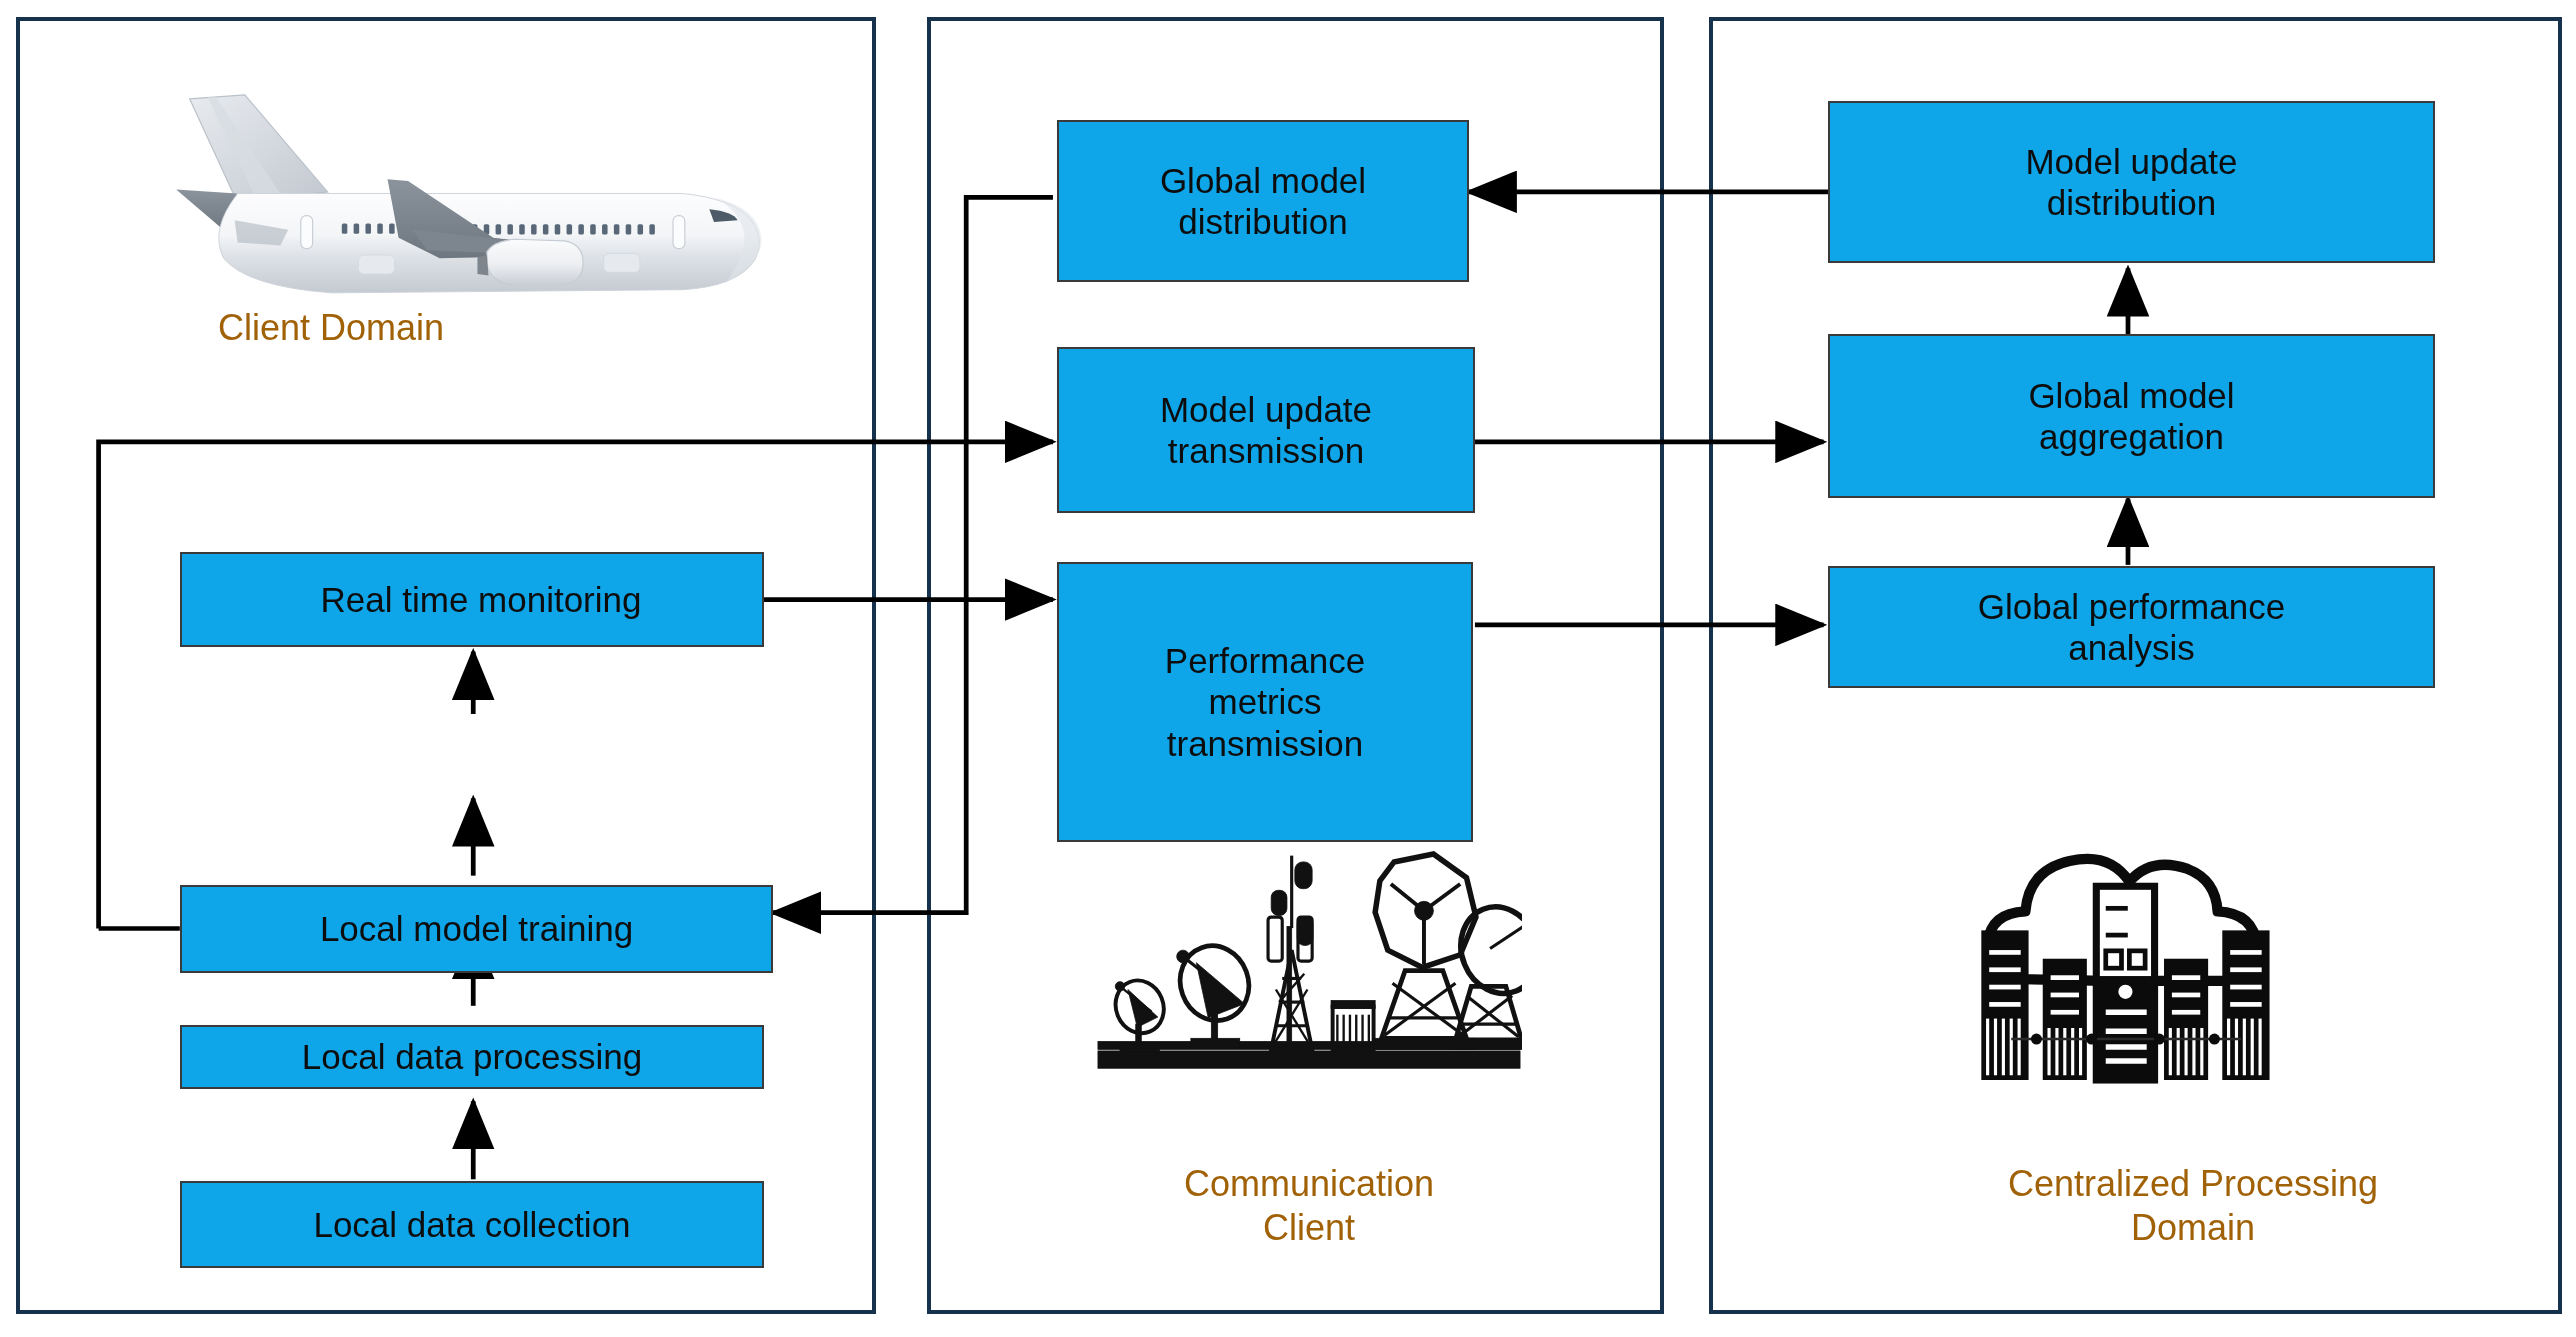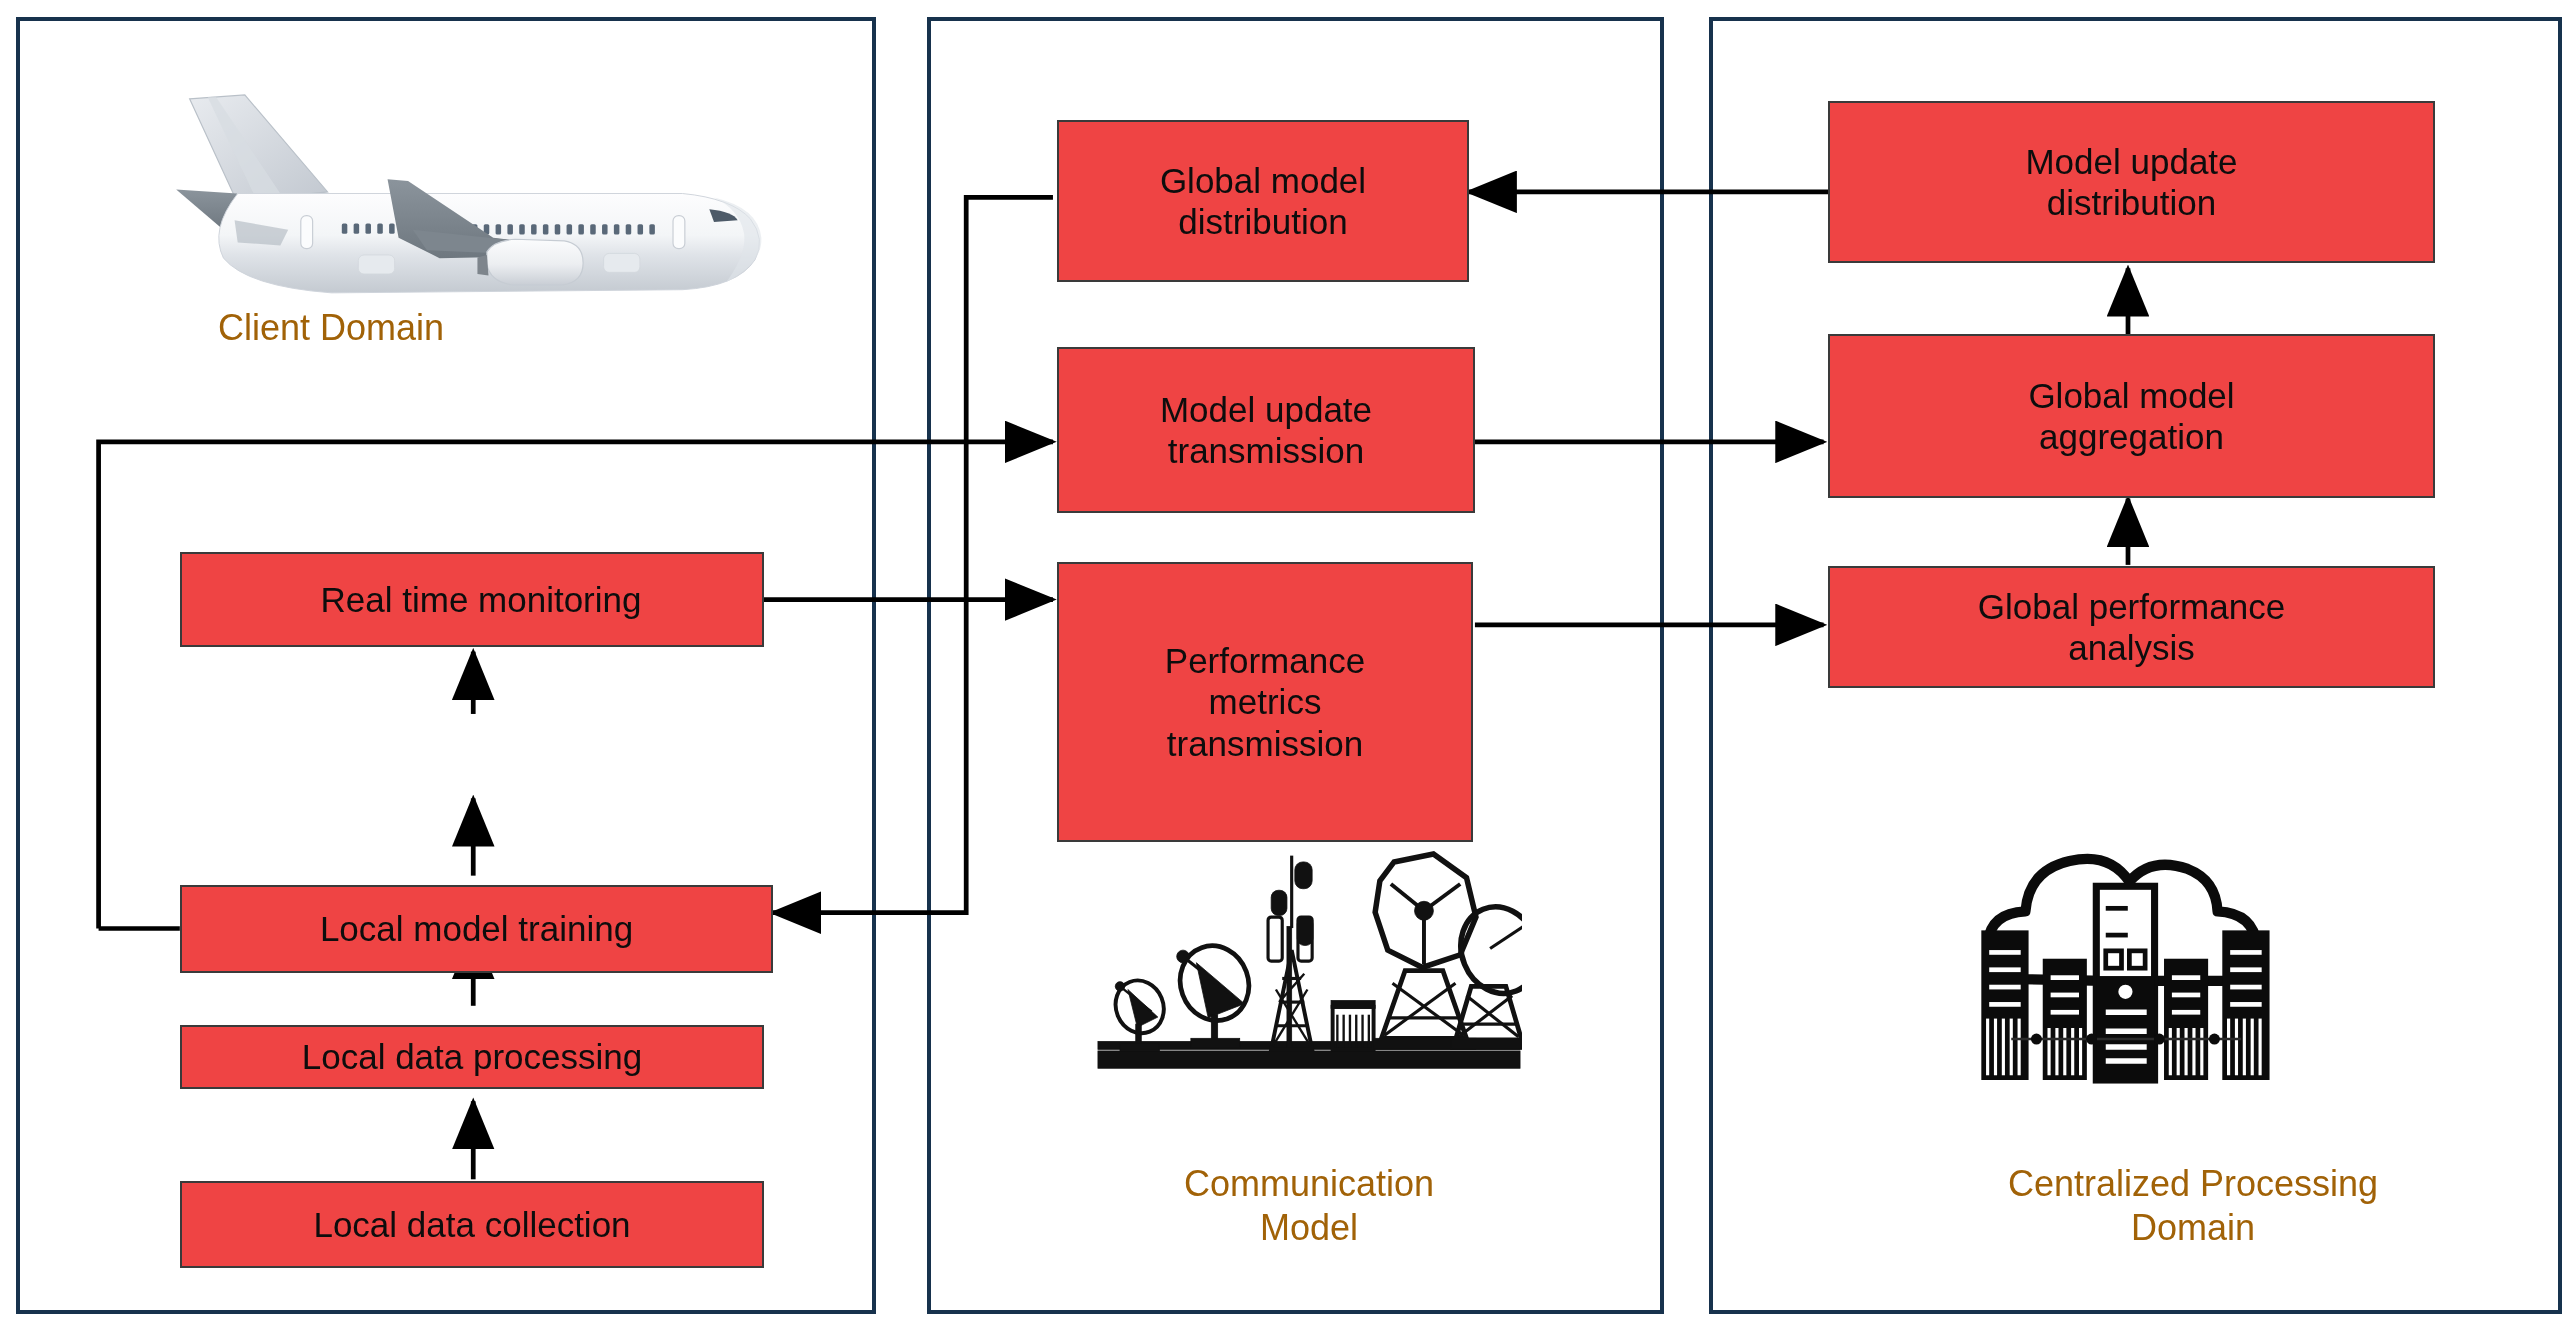--- a/index.html
+++ b/index.html
@@ -3,21 +3,21 @@
 <meta charset="utf-8">
 <style>
   html,body{margin:0;padding:0;background:#ffffff;}
   body{width:2576px;height:1338px;font-family:"Liberation Sans",sans-serif;overflow:hidden;position:relative;}
   #stage{position:relative;width:2576px;height:1338px;background:#fff;}
 
   .panel{position:absolute;border:4px solid #17324D;background:transparent;box-sizing:border-box;}
 
   .nodebox{
     position:absolute;box-sizing:border-box;
-    background:#ef4444;border:2.4px solid #3A3A3A;
+    background:#0ea5e9;border:2.4px solid #3A3A3A;
     display:flex;align-items:center;justify-content:center;text-align:center;
     color:#0D0D0D;font-size:35px;line-height:1.18;font-family:"Liberation Sans",sans-serif;
     padding:3.2px 8px;
   }
 
   .domain-label{
     position:absolute;text-align:center;color:#a16207;
     font-size:36px;line-height:1.22;font-family:"Liberation Sans",sans-serif;
     white-space:pre-line;
   }
@@ -186,21 +186,21 @@
       <line x1="560" y1="108" x2="500" y2="148" stroke-width="4"></line>
       <path d="M476 196 L520 196 L540 264 L456 264 Z" fill="none" stroke-width="6"></path>
       <line x1="462" y1="244" x2="534" y2="244" stroke-width="4"></line>
       <line x1="460" y1="260" x2="528" y2="208" stroke-width="4"></line>
       <line x1="536" y1="260" x2="470" y2="208" stroke-width="4"></line>
       <rect x="450" y="264" width="98" height="12"></rect>
     </g>
   </svg>
 
   <div class="domain-label" style="left:1100px;top:1162px;width:418px;">Communication
-Model</div>
+Client</div>
 
   <svg class="iconsvg" style="left:1964px;top:812px;" width="315" height="284" viewBox="0 0 400 360">
     <g stroke="#0B0B0B" fill="none">
 
       <path d="M72 212 Q26 208 30 166 Q34 128 78 126 Q82 74 134 62 Q184 50 210 88
                Q238 56 284 72 Q320 86 322 126 Q368 128 372 170 Q376 212 330 214
                L236 214 L236 206 L178 206 L178 214 Z" stroke-width="13" stroke-linejoin="round" stroke-linecap="round"></path>
     </g>
 
     <g>

